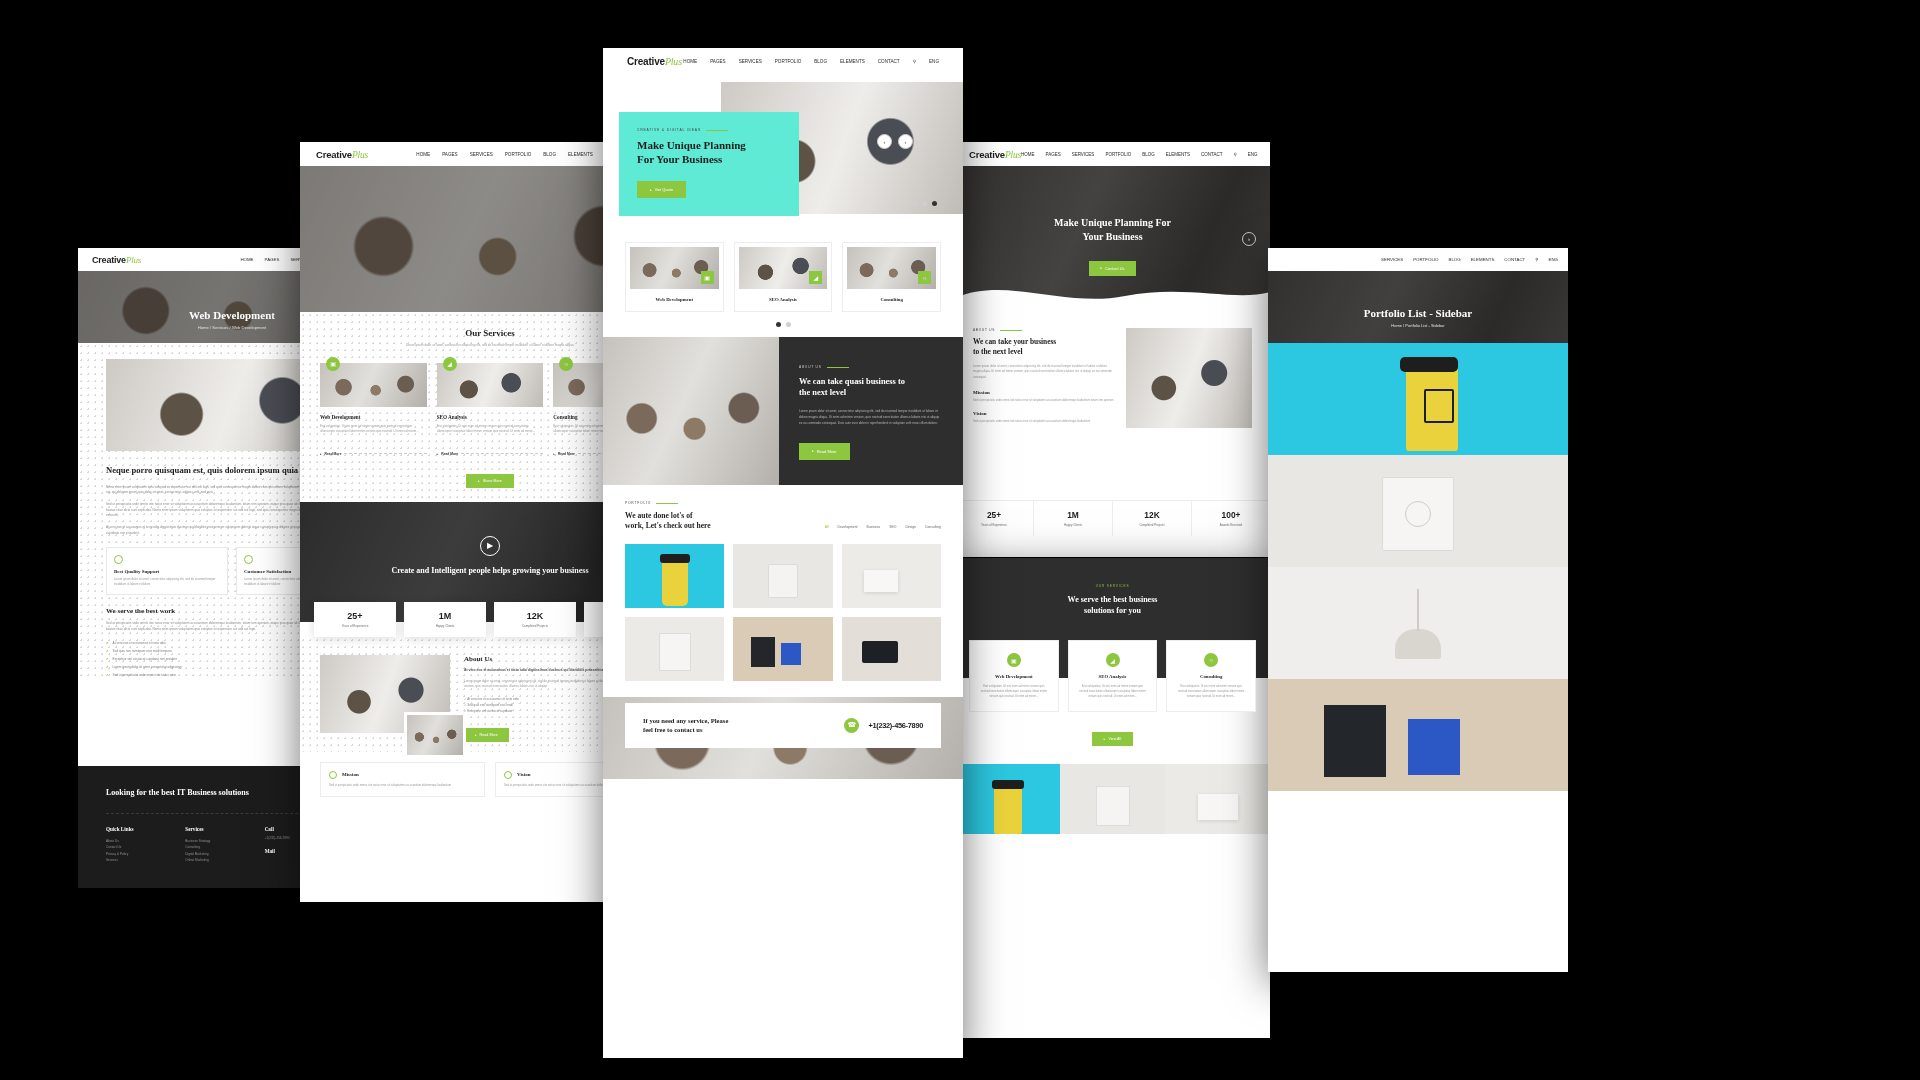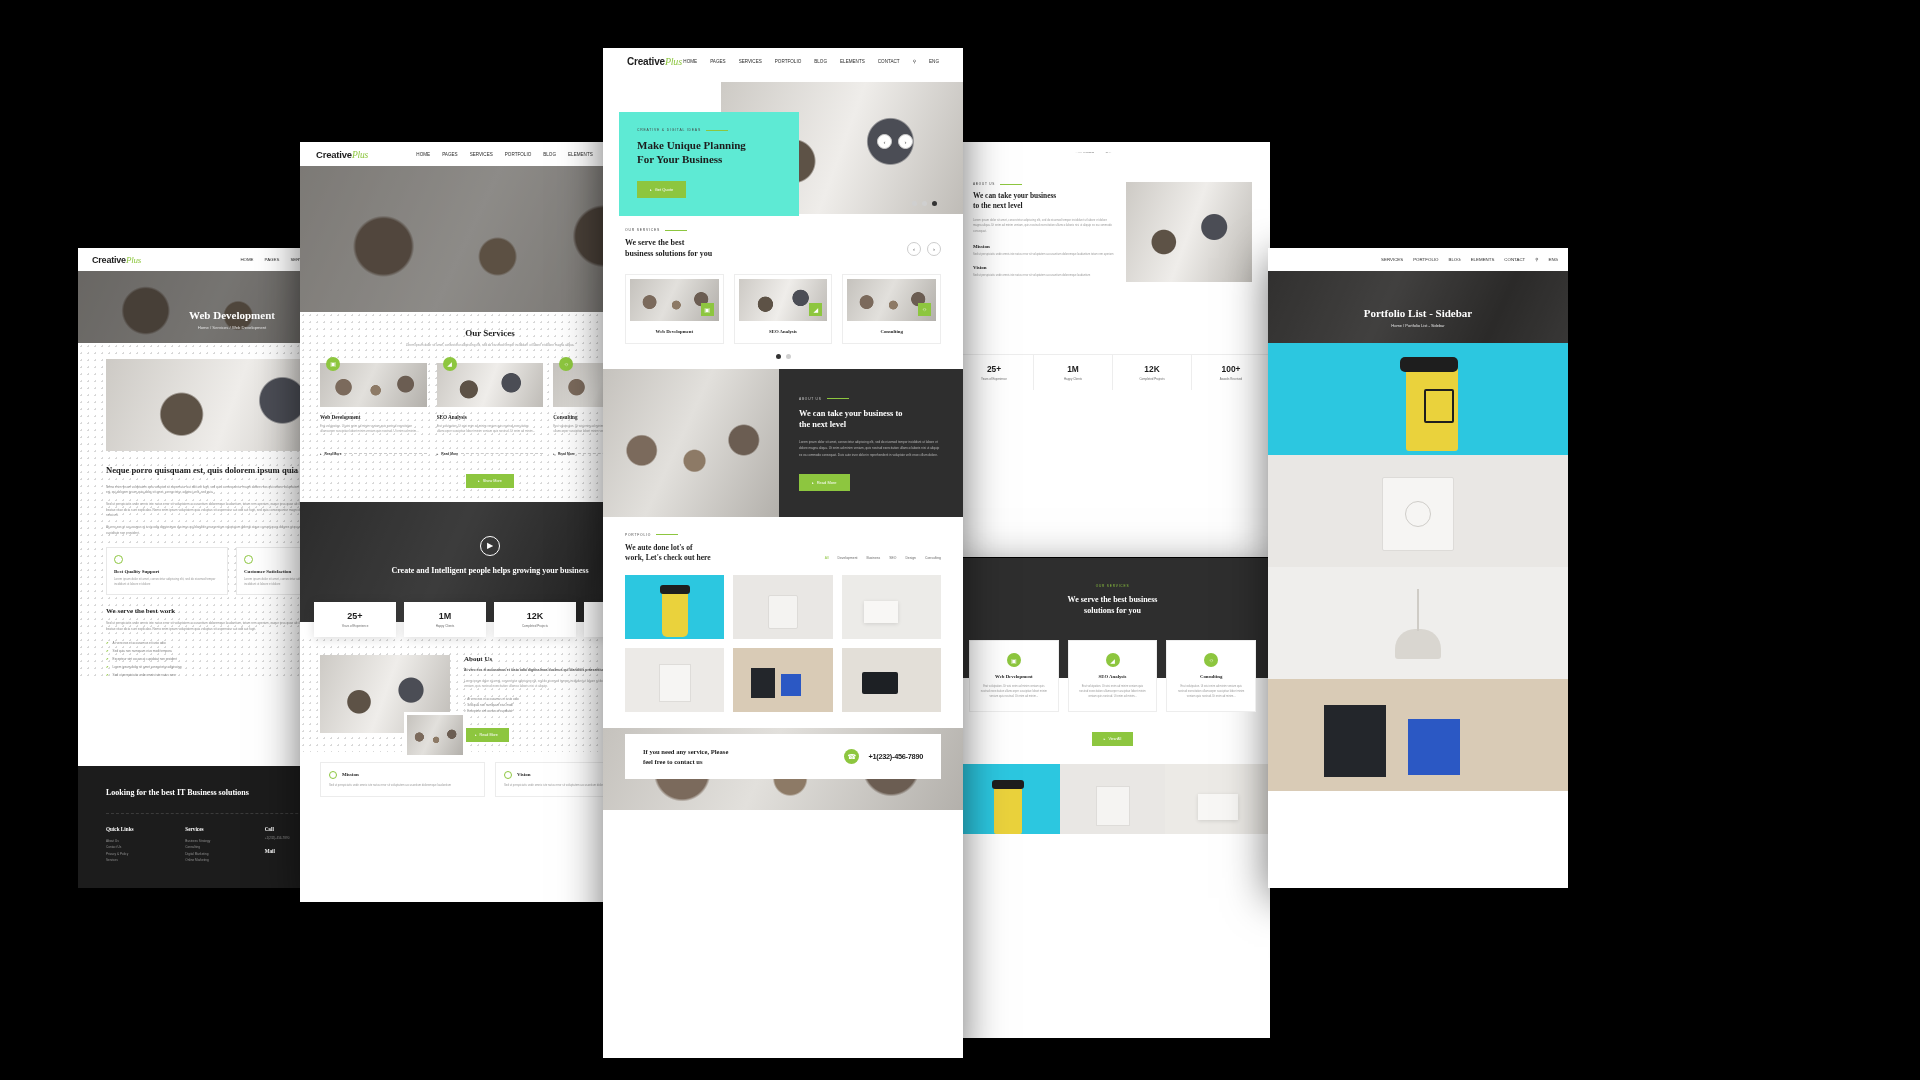--- a/index.html
+++ b/index.html
@@ -65,21 +65,21 @@
   #p3 .nav { height:26px; padding:0 24px; --ng:13px; font-size:4.6px; }
   #p3 .logo { font-size:10px; }
 
   
   #p4 { left:955px; top:142px; width:315px; height:415px; }
   #p4 .nav { height:24px; padding:0 14px; --ng:11px; font-size:4.5px; }
   #p4 .logo { font-size:9.5px; }
   #p5 { left:955px; top:558px; width:315px; height:480px; }
 
   
-  #p6 { left:1268px; top:248px; width:300px; height:640px; }
+  #p6 { left:1268px; top:248px; width:300px; height:724px; }
   #p6 .nav { height:23px; padding:0 10px; --ng:10px; font-size:4.4px; }
 
   .statbox { background:#fff; text-align:center; }
   .statnum { font-weight:bold; color:#1d1d1d; }
   .statlbl { color:#6d6d6d; }
 </style>
 </head>
 <body>
 
 <div class="stage">
@@ -356,31 +356,20 @@
       <div class="arrowbtn" style="width:15px;height:15px;font-size:6px;">›</div>
     </div>
     <div class="dotnav" style="position:absolute;right:26px;bottom:8px;z-index:4;">
       <i></i>
           <i></i>
           <i class="on"></i>
     </div>
   </div>
 
   <div style="padding:14px 22px 10px;">
-    <div style="display:flex;align-items:flex-start;">
-      <div style="flex:1;">
-        <div class="eyebrow" style="font-size:3.4px;margin-bottom:6px;">OUR SERVICES</div>
-        <div class="serif" style="font-size:8px;line-height:1.35;">We serve the best</div>
-        <div class="serif" style="font-size:8px;line-height:1.35;">business solutions for you</div>
-      </div>
-      <div style="display:flex;gap:6px;margin-top:14px;">
-        <div class="arrowbtn" style="width:14px;height:14px;font-size:6px;">‹</div>
-        <div class="arrowbtn" style="width:14px;height:14px;font-size:6px;">›</div>
-      </div>
-    </div>
 
     <div style="display:flex;gap:10px;margin-top:14px;">
       <div style="flex:1;border:1px solid #ededed;padding:4px 4px 0;background:#fff;">
         <div class="ph people" style="height:42px;position:relative;">
           <div class="grnSq" style="width:13px;height:13px;position:absolute;right:5px;bottom:5px;font-size:6px;">▣</div>
         </div>
         <div class="serif" style="font-size:4.8px;text-align:center;padding:8px 0 9px;">Web Development</div>
       </div>
       <div style="flex:1;border:1px solid #ededed;padding:4px 4px 0;background:#fff;">
         <div class="ph office" style="height:42px;position:relative;">
@@ -398,21 +387,21 @@
     <div class="dotnav" style="margin-top:10px;">
       <i class="on"></i>
           <i></i>
     </div>
   </div>
 
   <div style="display:flex;height:148px;">
     <div class="ph people" style="width:176px;"></div>
     <div style="flex:1;background:#2e2e2e;padding:28px 20px;">
       <div class="eyebrow" style="font-size:3.2px;color:#cfcfcf;margin-bottom:7px;">ABOUT US</div>
-      <div class="serif" style="color:#fff;font-size:8.4px;line-height:1.35;">We can take your business to</div>
+      <div class="serif" style="color:#fff;font-size:8.4px;line-height:1.35;">We can take quasi business to</div>
       <div class="serif" style="color:#fff;font-size:8.4px;line-height:1.35;margin-bottom:9px;">the next level</div>
       <div style="font-size:3.1px;line-height:2;color:#b6b6b6;margin-bottom:12px;">Lorem ipsum dolor sit amet, consectetur adipiscing elit, sed do eiusmod tempor incididunt ut labore et dolore magna aliqua. Ut enim ad minim veniam, quis nostrud exercitation ullamco laboris nisi ut aliquip ex ea commodo consequat. Duis aute irure dolor in reprehenderit in voluptate velit esse cillum dolore.</div>
       <span class="btn" style="font-size:4px;padding:6px 13px;">
         <span style="font-size:3.4px;">▸</span>
         <span>Read More</span>
       </span>
     </div>
   </div>
 
   <div style="padding:16px 22px 0;">
@@ -481,20 +470,32 @@
       <span>SERVICES</span>
       <span>PORTFOLIO</span>
       <span>BLOG</span>
       <span>ELEMENTS</span>
       <span>CONTACT</span>
       <span>⚲</span>
       <span>ENG</span>
     </div>
   </div>
 
+  <div class="ph dark" style="height:146px;position:relative;">
+    <div style="position:absolute;inset:0;background:rgba(28,24,22,.5);"></div>
+    <div style="position:absolute;left:0;right:0;top:50px;text-align:center;">
+      <div class="serif" style="color:#fff;font-size:10px;line-height:1.4;">Make Unique Planning For</div>
+      <div class="serif" style="color:#fff;font-size:10px;line-height:1.4;margin-bottom:11px;">Your Business</div>
+      <span class="btn" style="font-size:3.9px;padding:5px 12px;">
+        <span style="font-size:3.3px;">▸</span>
+        <span>Contact Us</span>
+      </span>
+    </div>
+    <div class="arrowbtn" style="position:absolute;right:14px;top:66px;width:14px;height:14px;font-size:6px;background:transparent;border-color:rgba(255,255,255,.7);color:#fff;">›</div>
+  </div>
 
   <div style="position:relative;height:224px;background:#fff;">
     <svg viewBox="0 0 315 34" preserveAspectRatio="none" style="position:absolute;left:0;top:-34px;width:315px;height:34px;">
       <path d="M0,34 L0,20 C50,-2 110,30 170,18 C230,6 280,24 315,14 L315,34 Z" fill="#fff"></path>
     </svg>
     <div style="display:flex;gap:12px;padding:16px 18px 0;">
       <div style="flex:1;">
         <div class="eyebrow" style="font-size:3.1px;margin-bottom:5px;">ABOUT US</div>
         <div class="serif" style="font-size:7.4px;line-height:1.35;">We can take your business</div>
         <div class="serif" style="font-size:7.4px;line-height:1.35;margin-bottom:7px;">to the next level</div>

